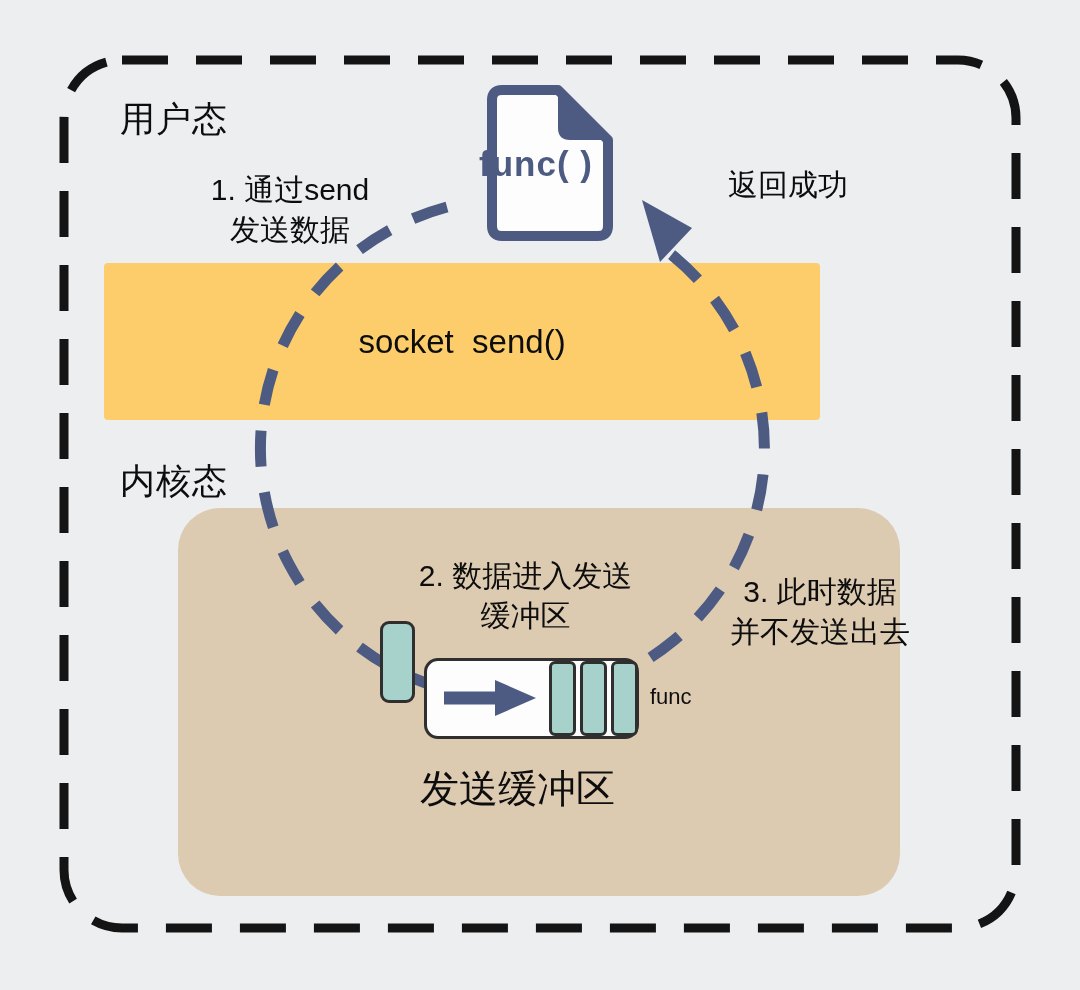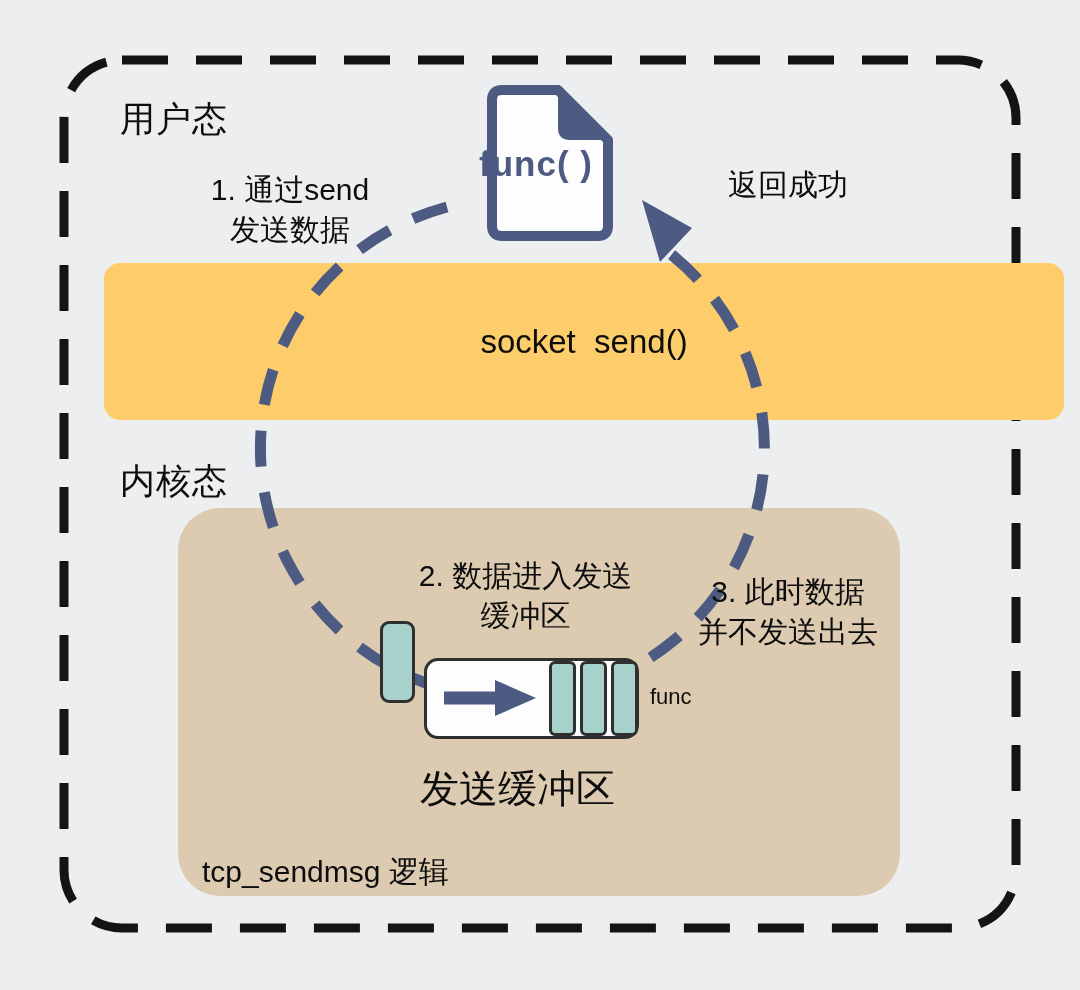--- a/index.html
+++ b/index.html
@@ -12,41 +12,41 @@
   .abs{position:absolute;}
   svg{position:absolute;left:0;top:0;}
 
   .outer-border{z-index:1;}
   .outer-border rect{fill:none;stroke:#141414;stroke-width:9;stroke-dasharray:46 28;}
 
   .zone-label{font-size:35px;font-weight:500;letter-spacing:1px;z-index:3;}
   .user-mode{left:120px;top:96px;}
   .kernel-mode{left:120px;top:442px;margin-top:16px;}
 
-  .yellow-bar{left:104px;top:263px;width:960px;height:157px;border-radius:16px;
+  .yellow-bar{left:104px;top:263px;width:716px;height:157px;border-radius:4px;
     background:var(--yellow);display:flex;align-items:center;justify-content:center;z-index:2;}
   .yellow-bar span{font-size:33px;white-space:pre;}
 
   .tan-box{left:178px;top:508px;width:722px;height:388px;border-radius:42px;background:var(--tan);z-index:2;}
 
   .flow-circle{z-index:4;pointer-events:none;}
   .flow-circle path{fill:none;stroke:var(--accent);stroke-width:11;stroke-dasharray:36 26;}
   .flow-circle polygon{fill:var(--accent);}
 
   .func-icon{left:456px;top:80px;z-index:5;}
   .func-icon .body{fill:var(--paper);stroke:var(--accent);stroke-width:10;stroke-linejoin:round;}
   .func-icon .fold{fill:var(--accent);stroke:var(--accent);stroke-width:4;stroke-linejoin:round;}
   .func-text{left:456px;top:144px;width:160px;text-align:center;font-size:35px;font-weight:bold;
     color:var(--accent);z-index:6;letter-spacing:1px;}
 
   .step{font-size:30px;line-height:40px;text-align:center;z-index:6;}
   .step1{left:190px;top:170px;width:200px;}
   .step4{left:698px;top:165px;width:180px;}
   .step2{left:398px;top:556px;width:255px;}
-  .step3{left:668px;top:572px;width:240px;text-align:center;}
+  .step3{left:700px;top:572px;width:240px;text-align:center;}
 
   .teal-pill{left:380px;top:621px;width:35px;height:82px;border-radius:9px;
     background:var(--teal);border:3px solid var(--outline);box-sizing:border-box;z-index:5;}
   .white-box{left:424px;top:658px;width:215px;height:81px;border-radius:14px;
     background:var(--paper);border:3px solid var(--outline);box-sizing:border-box;z-index:5;}
   .buf-arrow{left:440px;top:676px;z-index:6;}
   .buf-arrow line{stroke:var(--accent);stroke-width:13;}
   .buf-arrow polygon{fill:var(--accent);}
   .teal-col{top:661px;width:27px;height:75px;border-radius:6px;background:var(--teal);
     border:3px solid var(--outline);box-sizing:border-box;z-index:6;}
@@ -110,15 +110,14 @@
     <line x1="4" y1="22" x2="55" y2="22"></line>
     <polygon points="55,4 96,22 55,40"></polygon>
   </svg>
   <div class="abs teal-col c1"></div>
   <div class="abs teal-col c2"></div>
   <div class="abs teal-col c3"></div>
   <div class="abs head-label">func</div>
 
   <div class="abs buffer-caption">发送缓冲区</div>
 
-  <div class="abs tcp-label">tcp_sendmsg 逻辑</div>
 
 </div>
 
 </body></html>

